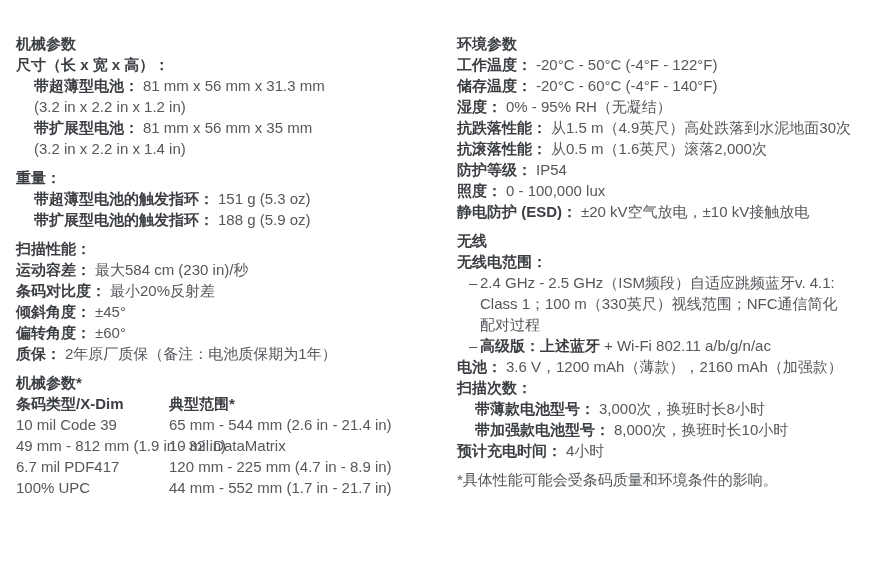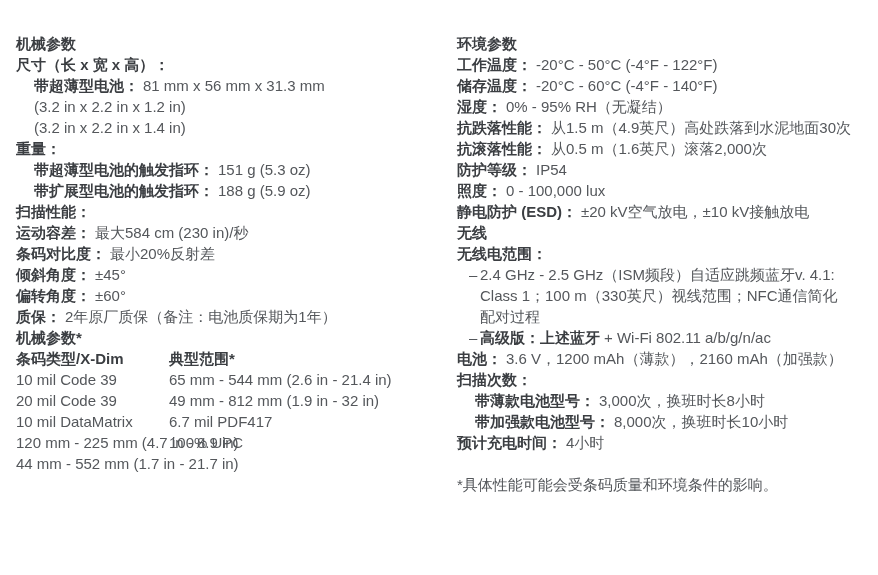--- a/index.html
+++ b/index.html
@@ -11,21 +11,21 @@
   html,body{margin:0;padding:0;}
   body{
     width:878px;height:575px;position:relative;overflow:hidden;
     background:var(--bg);
     font-family:"Liberation Sans","DejaVu Sans",sans-serif;
     font-size:15px;line-height:21px;color:var(--body);
   }
   .col{position:absolute;top:33px;}
   .col-left{left:16px;width:410px;}
   .col-right{left:457px;width:418px;}
-  .col > .section + .section{}
+  .col > .section + .section{margin-top:8px;}
   .col > .section--footnote{margin-top:21px;}
   .line{white-space:nowrap;}
   .indent-0{padding-left:0;}
   .indent-1{padding-left:18px;}
   .indent-bullet{padding-left:23px;position:relative;}
   .indent-hang{padding-left:23px;}
   .indent-bullet .dash{position:absolute;left:12px;top:0;color:var(--body);}
   .lbl{font-weight:bold;color:var(--heading);margin-right:4px;}
   .val{color:var(--body);}
   .spec-table{display:grid;grid-template-columns:153px 1fr;}
@@ -34,20 +34,21 @@
 </style>
 </head>
 <body>
 
 <div class="col col-left">
     <div class="section section--mechanical-parameters">
       <div class="line indent-0"><span class="lbl">机械参数</span></div>
       <div class="line indent-0"><span class="lbl">尺寸（长 x 宽 x 高）：</span></div>
       <div class="line indent-1"><span class="lbl">带超薄型电池：</span><span class="val">81 mm x 56 mm x 31.3 mm</span></div>
       <div class="line indent-1"><span class="val">(3.2 in x 2.2 in x 1.2 in)</span></div>
+      <div class="line indent-1"><span class="lbl">带扩展型电池：</span><span class="val">81 mm x 56 mm x 35 mm</span></div>
       <div class="line indent-1"><span class="val">(3.2 in x 2.2 in x 1.4 in)</span></div>
     </div>
     <div class="section section--weight">
       <div class="line indent-0"><span class="lbl">重量：</span></div>
       <div class="line indent-1"><span class="lbl">带超薄型电池的触发指环：</span><span class="val">151 g (5.3 oz)</span></div>
       <div class="line indent-1"><span class="lbl">带扩展型电池的触发指环：</span><span class="val">188 g (5.9 oz)</span></div>
     </div>
     <div class="section section--scan-performance">
       <div class="line indent-0"><span class="lbl">扫描性能：</span></div>
       <div class="line indent-0"><span class="lbl">运动容差：</span><span class="val">最大584 cm (230 in)/秒</span></div>
@@ -56,21 +57,20 @@
       <div class="line indent-0"><span class="lbl">偏转角度：</span><span class="val">±60°</span></div>
       <div class="line indent-0"><span class="lbl">质保：</span><span class="val">2年原厂质保（备注：电池质保期为1年）</span></div>
     </div>
     <div class="section section--typical-performance">
       <div class="line indent-0"><span class="lbl">机械参数*</span></div>
       <div class="spec-table">
         <div class="cell th">条码类型/X-Dim</div>
         <div class="cell th">典型范围*</div>
         <div class="cell">10 mil Code 39</div>
         <div class="cell">65 mm - 544 mm (2.6 in - 21.4 in)</div>
-        <div class="cell">20 mil Code 39</div>
         <div class="cell">49 mm - 812 mm (1.9 in - 32 in)</div>
         <div class="cell">10 mil DataMatrix</div>
         <div class="cell">6.7 mil PDF417</div>
         <div class="cell">120 mm - 225 mm (4.7 in - 8.9 in)</div>
         <div class="cell">100% UPC</div>
         <div class="cell">44 mm - 552 mm (1.7 in - 21.7 in)</div>
       </div>
     </div>
   </div>
 <div class="col col-right">

